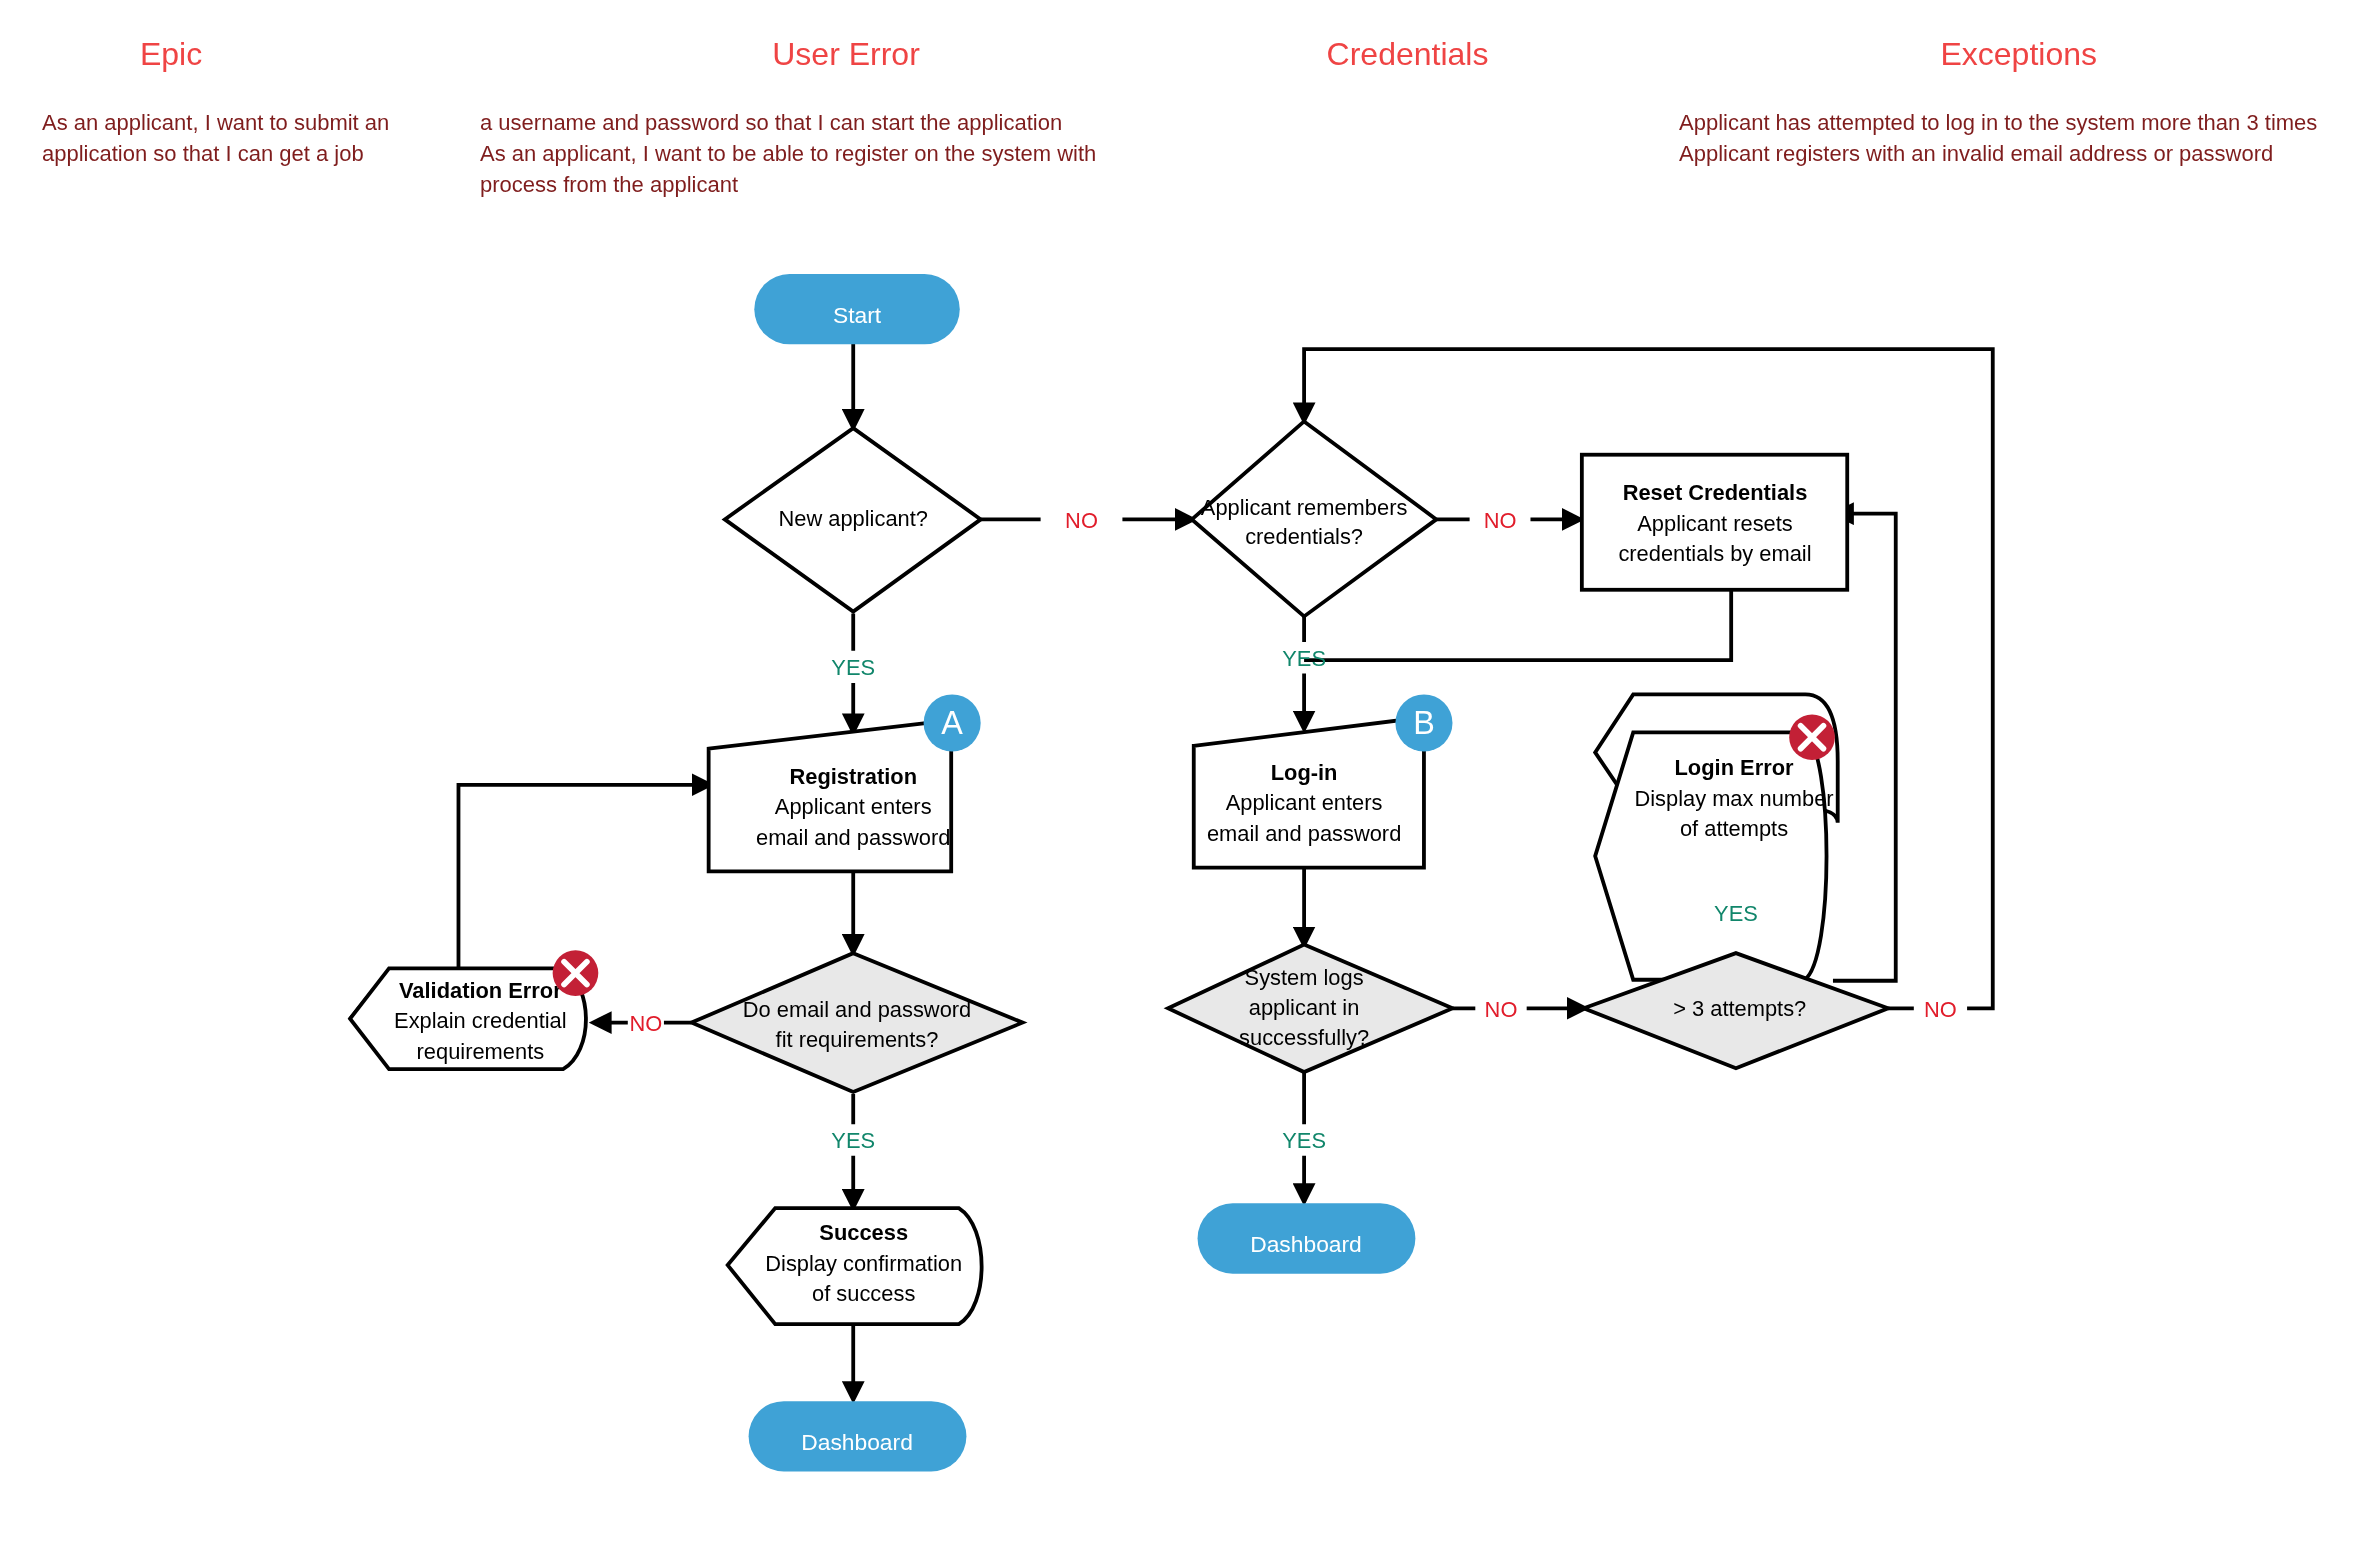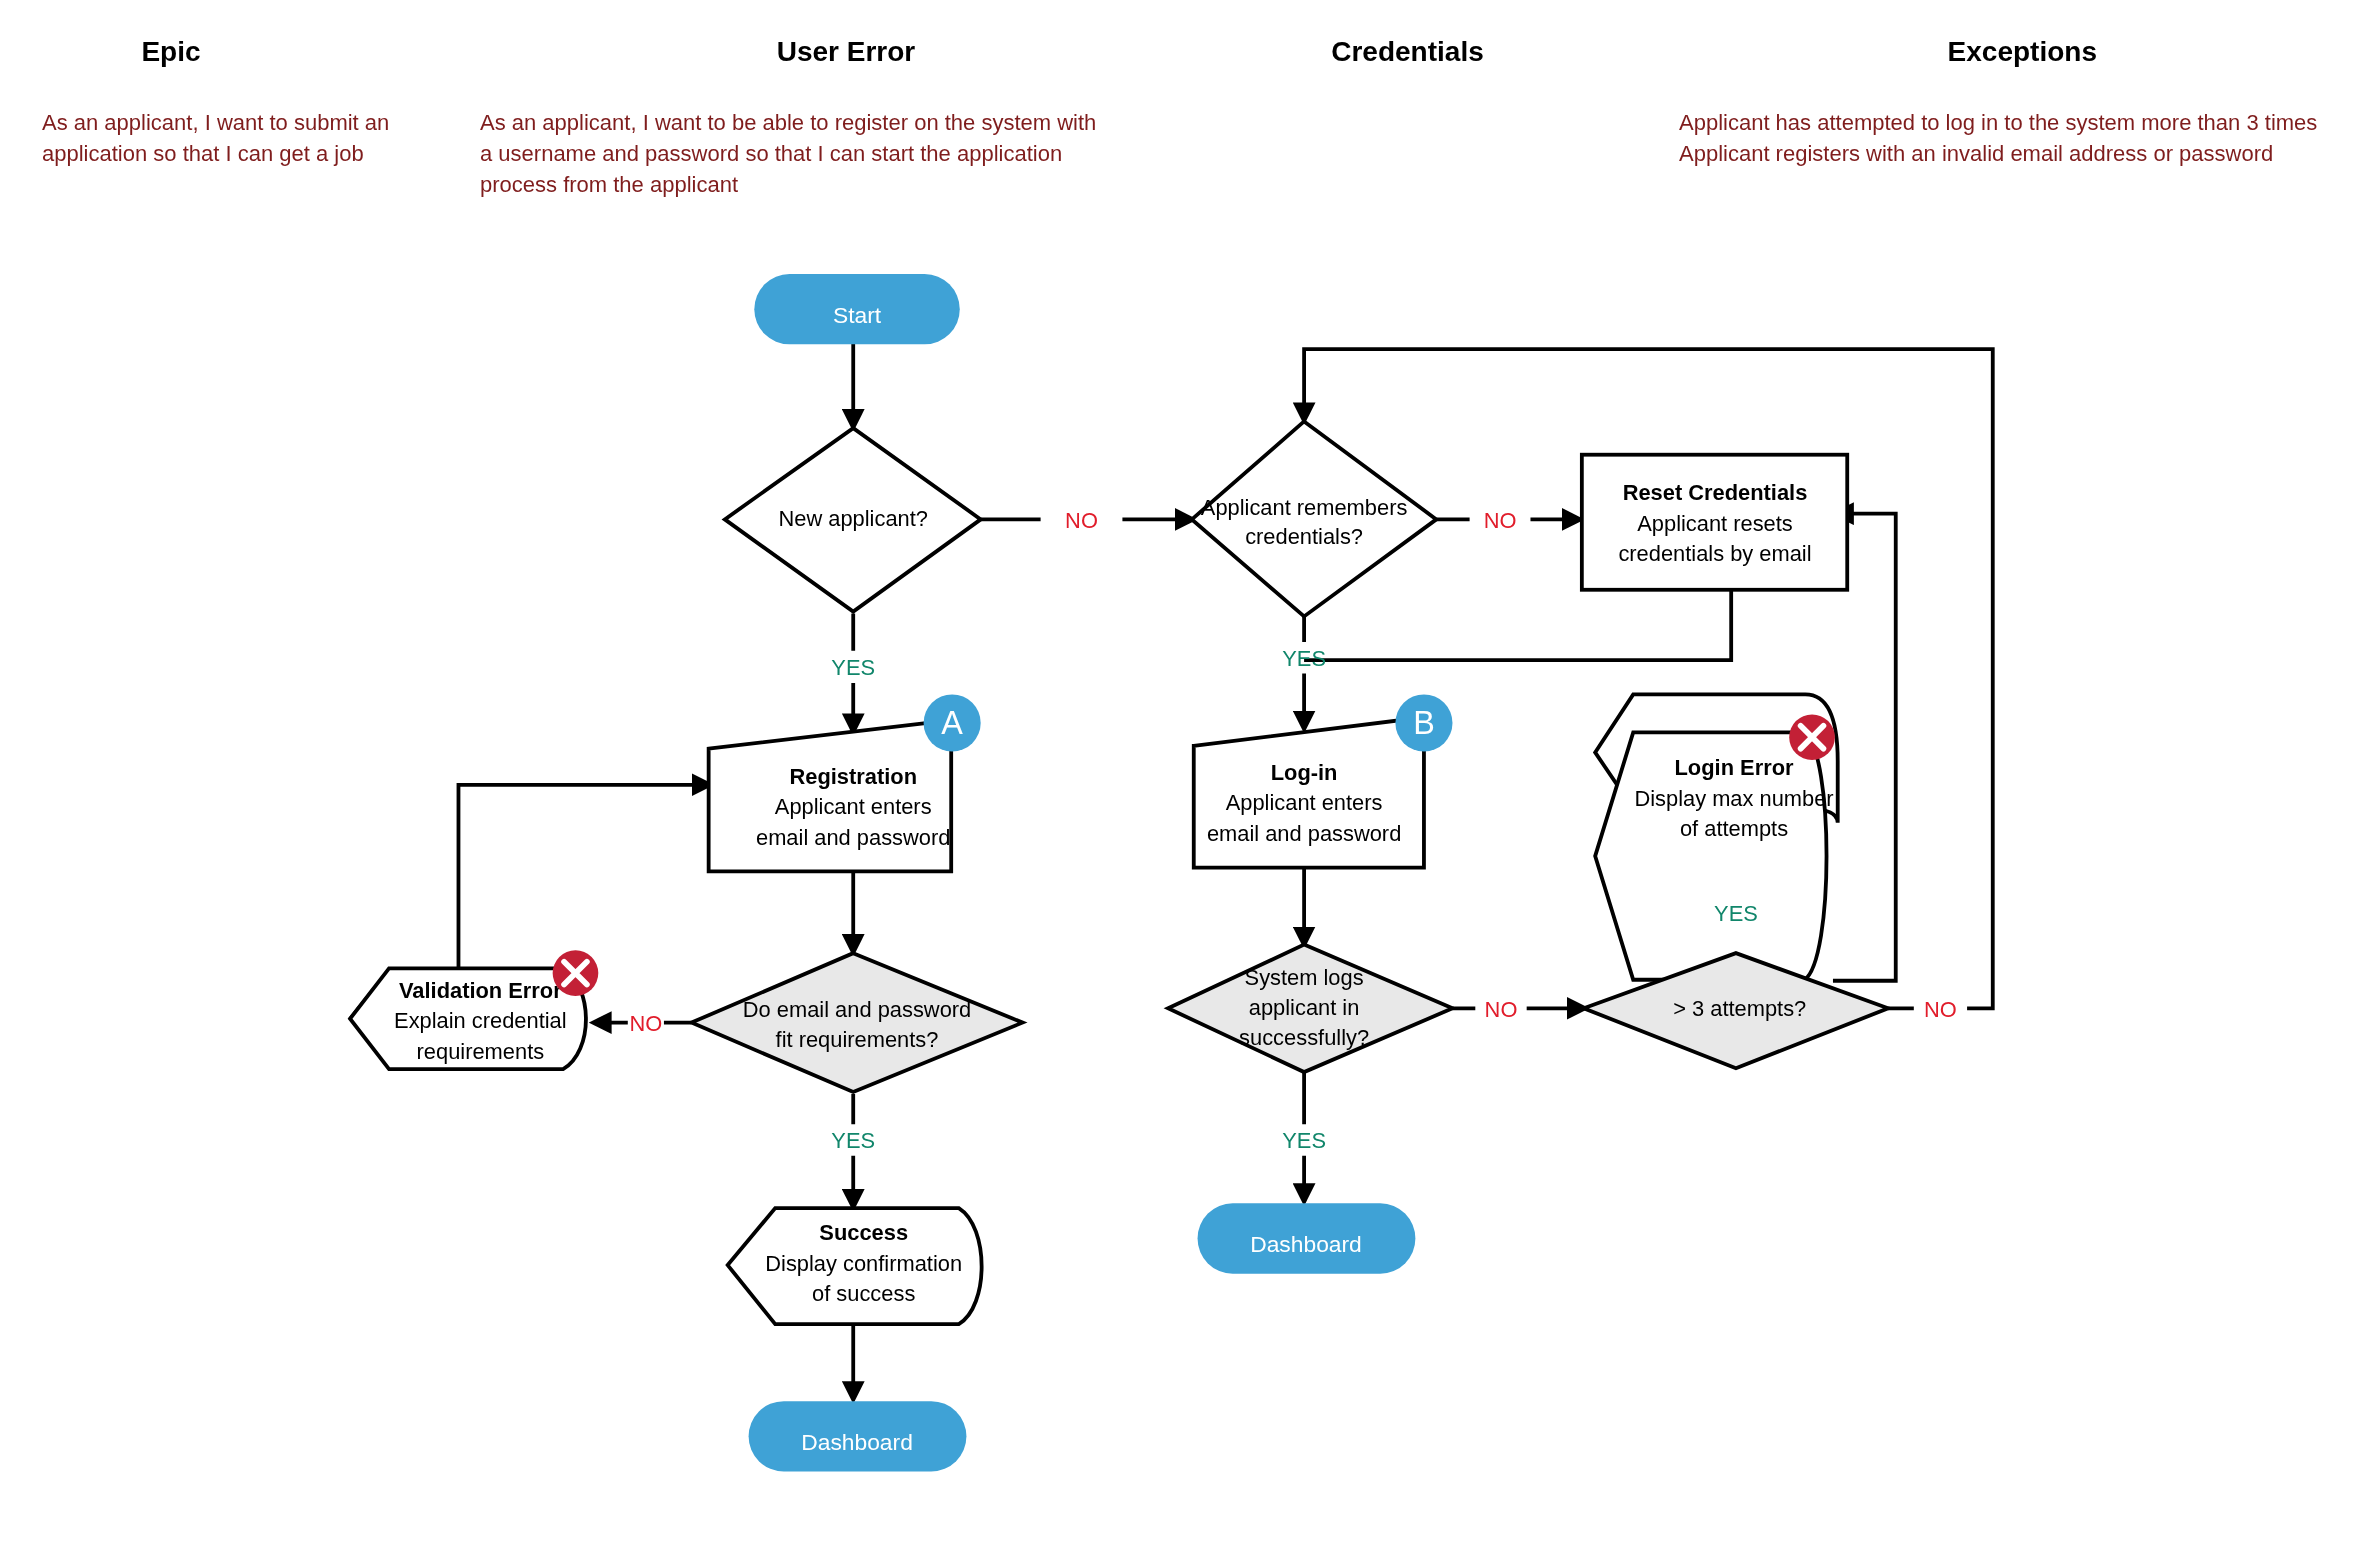--- a/index.html
+++ b/index.html
@@ -10,23 +10,23 @@
   #page {
     position: relative;
     width: 2378px;
     height: 1561px;
     background: #ffffff;
     font-family: "Liberation Sans", sans-serif;
     overflow: hidden;
   }
   .col-head {
     position: absolute;
-    font-size: 28px;
-    font-weight: bold;
-    color: #000000;
+    font-size: 32px;
+    font-weight: normal;
+    color: #ef4444;
     text-align: center;
     white-space: nowrap;
   }
   .col-body {
     position: absolute;
     font-size: 22px;
     line-height: 1.42;
     color: #7f1d1d;
   }
   svg.flow {
@@ -54,22 +54,22 @@
 <div id="page">
 
   <div class="col-head" style="left:57px; top:36px; width:228px;">Epic</div>
   <div class="col-body" style="left:42px; top:107px; width:409px;">
     <div>As an applicant, I want to submit an</div>
     <div>application so that I can get a job</div>
   </div>
 
   <div class="col-head" style="left:713px; top:36px; width:266px;">User Error</div>
   <div class="col-body" style="left:480px; top:107px; width:704px;">
+    <div>a username and password so that I can start the application</div>
     <div>As an applicant, I want to be able to register on the system with</div>
-    <div>a username and password so that I can start the application</div>
     <div>process from the applicant</div>
   </div>
 
   <div class="col-head" style="left:1265px; top:36px; width:285px;">Credentials</div>
 
   <div class="col-head" style="left:1812px; top:36px; width:285px;text-align:right;">Exceptions</div>
   <div class="col-body" style="left:1679px; top:107px; width:704px;">
     <div>Applicant has attempted to log in to the system more than 3 times</div>
     <div>Applicant registers with an invalid email address or password</div>
   </div>

